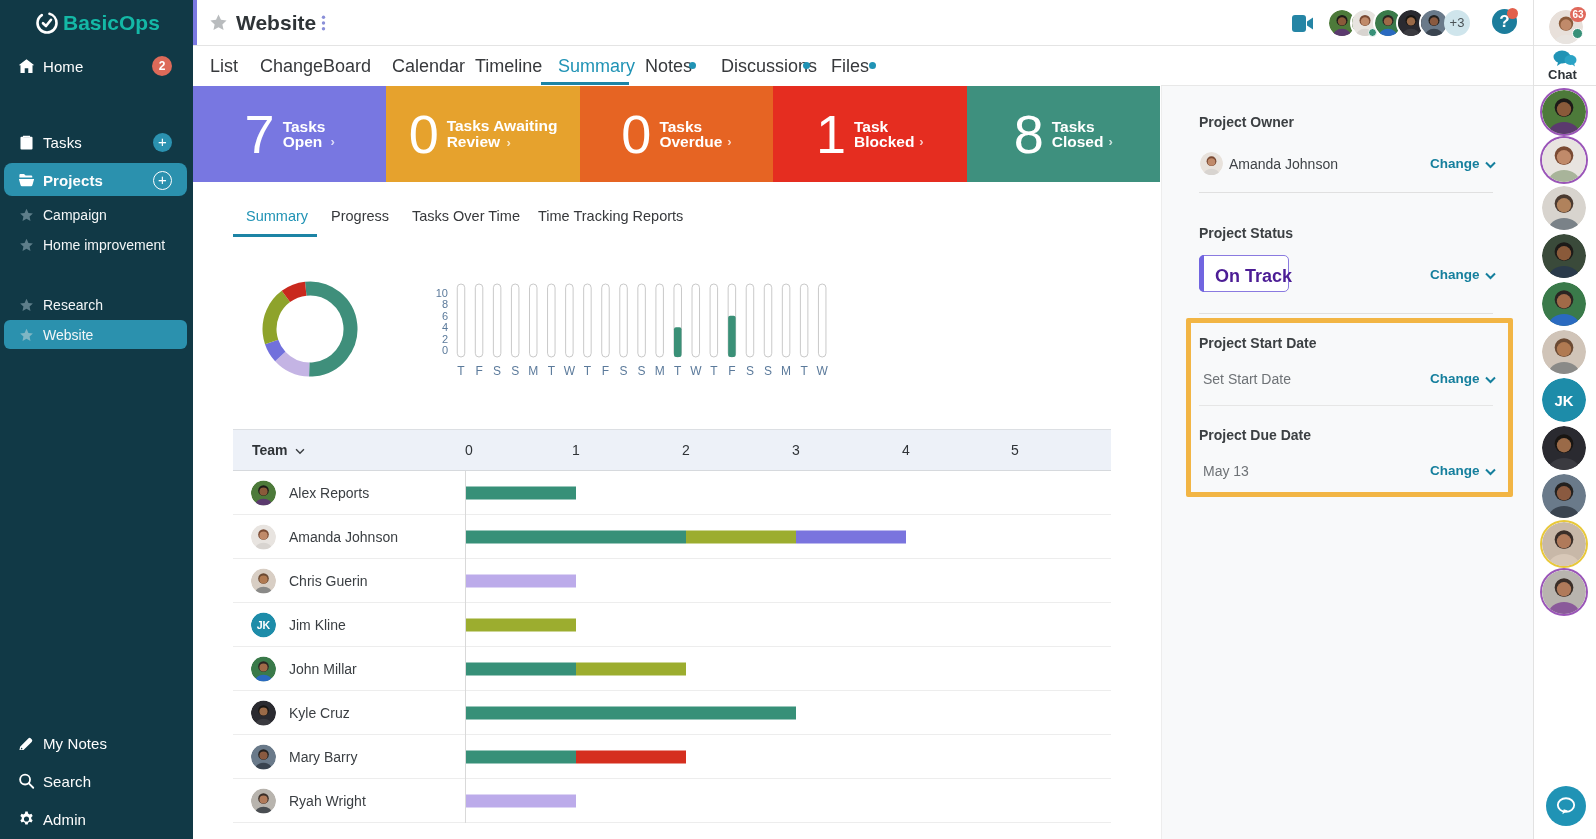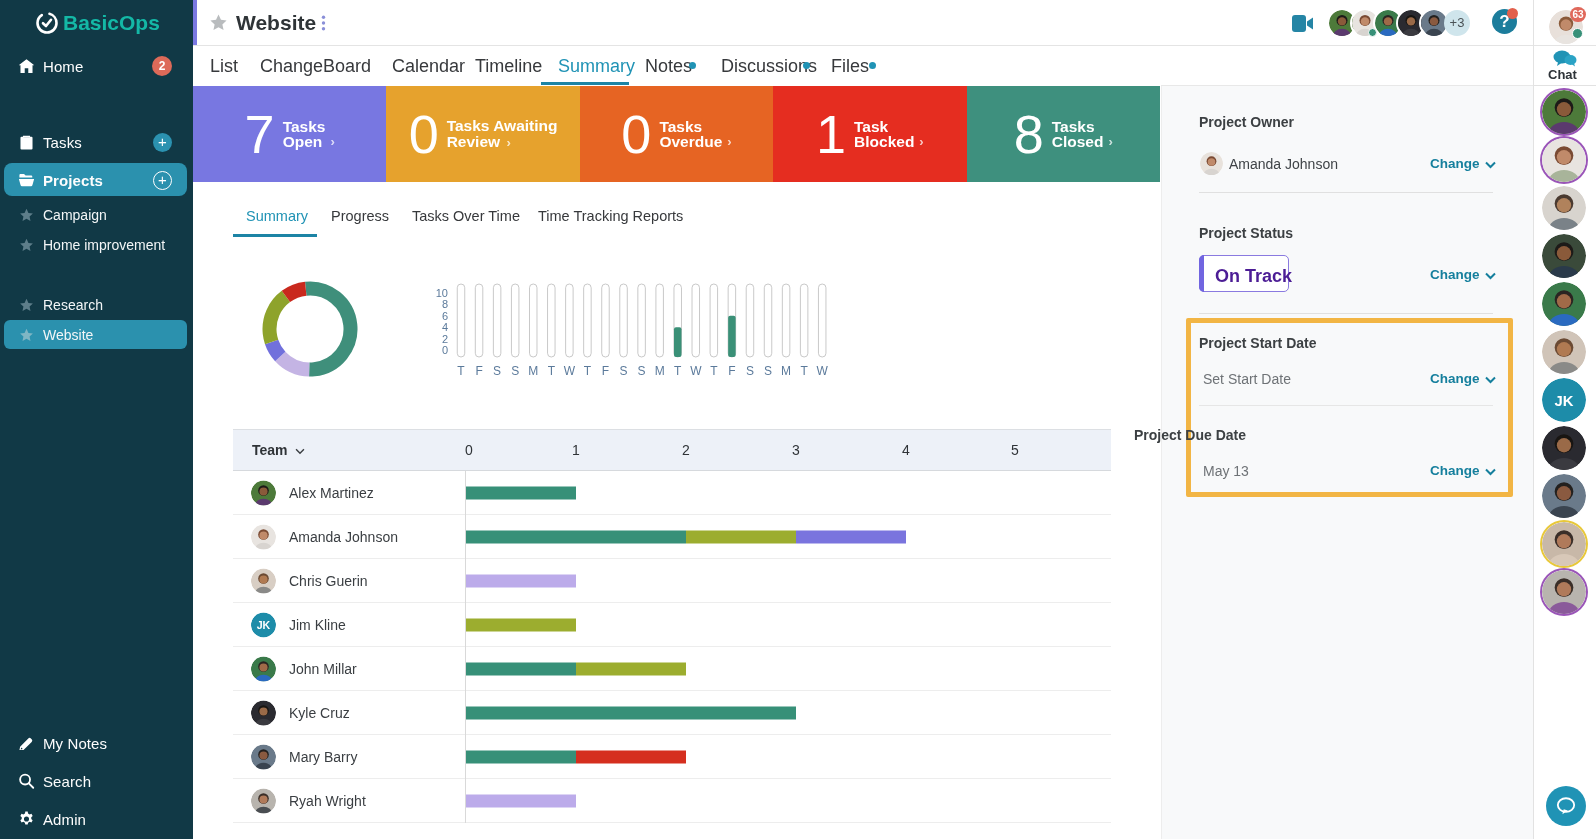--- a/index.html
+++ b/index.html
@@ -340,21 +340,21 @@
 
 <div class="trow abs" style="top:471px;">
   <div class="tav">
       <svg width="25" height="25" viewBox="0 0 40 40">
         <circle cx="20" cy="20" r="20" fill="#4d7a3a"></circle>
         <circle cx="20" cy="16" r="8.5" fill="#1d1a18"></circle>
         <circle cx="20" cy="17.5" r="6.5" fill="#8a5a3a"></circle>
         <path d="M6 40 a14 11 0 0 1 28 0 z" fill="#5b3a6e"></path>
       </svg>
     </div>
-  <span class="tname">Alex Martinez</span>
+  <span class="tname">Alex Reports</span>
   <div class="bar" style="left:233px;width:110px;background:#379078;"></div>
 </div>
 <div class="trow abs" style="top:515px;">
   <div class="tav">
       <svg width="25" height="25" viewBox="0 0 40 40">
         <circle cx="20" cy="20" r="20" fill="#e8e4e0"></circle>
         <circle cx="20" cy="16" r="8.5" fill="#7a4a33"></circle>
         <circle cx="20" cy="17.5" r="6.5" fill="#c08a6a"></circle>
         <path d="M6 40 a14 11 0 0 1 28 0 z" fill="#d8d4d0"></path>
       </svg>
@@ -481,21 +481,21 @@
 
 <div class="abs" style="left:1186px;top:318px;width:327px;height:179px;border:5px solid #f2b544;border-radius:2px;"></div>
 <div class="rp-h abs" style="left:1199px;top:335px;">Project Start Date</div>
 <div class="rp-gray abs" style="left:1203px;top:371px;">Set Start Date</div>
 <div class="abs" style="left:1430px;top:371px;font-size:13.5px;font-weight:700;color:#157f9d;">Change</div>
 <svg class="abs" style="left:1485px;top:376px;" width="11" height="8" viewBox="0 0 11 8" fill="none" stroke="#157f9d" stroke-width="2">
     <path d="M1 1.5 L5.5 6 L10 1.5"></path>
   </svg>
 <div class="abs" style="left:1199px;top:405px;width:294px;height:1px;background:#e6e6e6;"></div>
 
-<div class="rp-h abs" style="left:1134px;top:427px;">Project Due Date</div>
+<div class="rp-h abs" style="left:1199px;top:427px;">Project Due Date</div>
 <div class="rp-gray abs" style="left:1203px;top:463px;">May 13</div>
 <div class="abs" style="left:1430px;top:463px;font-size:13.5px;font-weight:700;color:#157f9d;">Change</div>
 <svg class="abs" style="left:1485px;top:468px;" width="11" height="8" viewBox="0 0 11 8" fill="none" stroke="#157f9d" stroke-width="2">
     <path d="M1 1.5 L5.5 6 L10 1.5"></path>
   </svg>
 
 <div class="abs" style="left:1533px;top:0;width:1px;height:839px;background:#e2e2e2;"></div>
 <div id="chatcol" class="abs"></div>
 <svg class="abs" style="left:1553px;top:50px;" width="24" height="17" viewBox="0 0 24 17">
     <ellipse cx="9" cy="7" rx="8.5" ry="6.5" fill="#2093b5"></ellipse>

